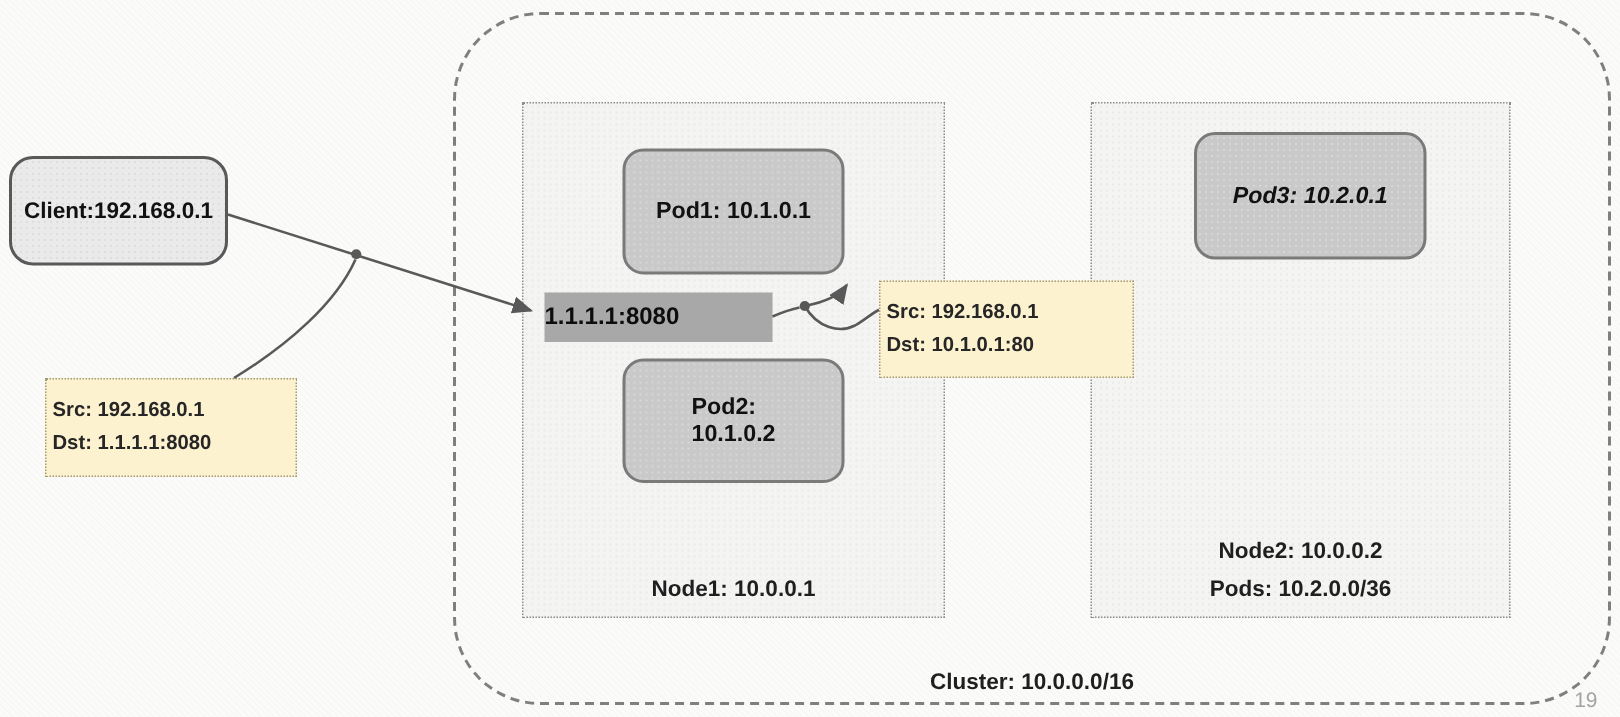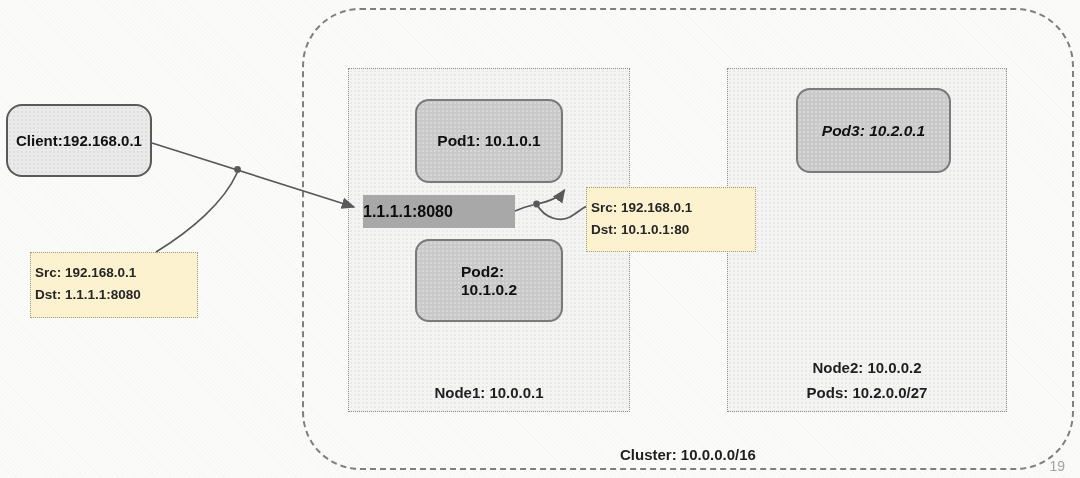--- a/index.html
+++ b/index.html
@@ -88,21 +88,21 @@
       <div>Node1: 10.0.0.1</div>
     </div>
   </div>
 
   <div class="node node2">
     <div class="pod pod3">
       <span>Pod3: 10.2.0.1</span>
     </div>
     <div class="node-label">
       <div>Node2: 10.0.0.2</div>
-      <div>Pods: 10.2.0.0/27</div>
+      <div>Pods: 10.2.0.0/36</div>
     </div>
   </div>
 
   <div class="client">
     <div>Client:</div>
     <div>192.168.0.1</div>
   </div>
 
   <div class="endpoint">1.1.1.1:8080</div>
 

